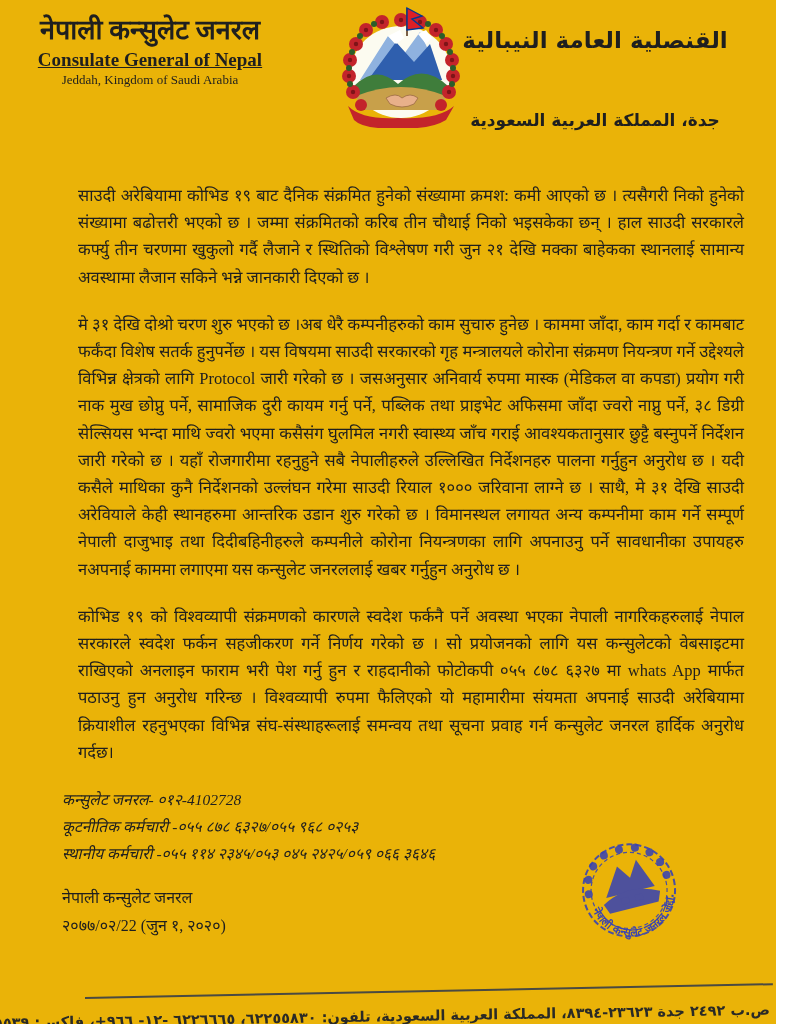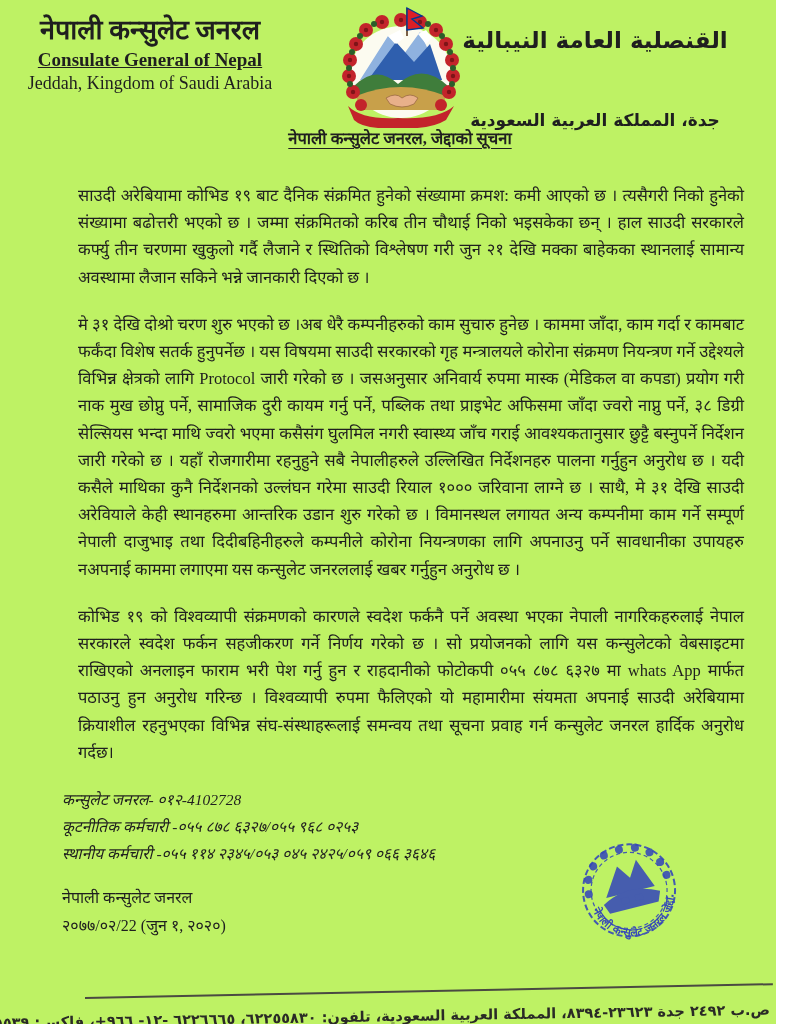--- a/index.html
+++ b/index.html
@@ -1,31 +1,31 @@
 <!DOCTYPE html>
 <html><head>
 <meta charset="utf-8">
 <style>
   html,body{margin:0;padding:0;}
   .page{
     position:relative;
     width:786px;height:1024px;
-    background:#bef264;
+    background:#eab308;
     overflow:hidden;
     font-family:"Liberation Serif","DejaVu Serif",serif;
     color:#1f1f1f;
   }
   .scan-edge{position:absolute;top:0;right:0;width:10px;height:100%;background:#ffffff;}
 
   
   .hdr-left{position:absolute;left:22px;top:14px;width:256px;text-align:center;}
   .hdr-left .np-main{font-size:27px;font-weight:bold;line-height:1.25;}
   .hdr-left .np-sub{font-size:19px;font-weight:bold;line-height:1.4;}
   .hdr-left .en-main{font-size:19px;font-weight:bold;line-height:1.25;text-decoration:underline;}
-  .hdr-left .en-sub{font-size:18px;line-height:1.25;}
+  .hdr-left .en-sub{font-size:13px;line-height:1.25;}
 
   .emblem{position:absolute;left:330px;top:2px;width:142px;height:126px;}
 
   .hdr-right{position:absolute;right:26px;top:22px;width:330px;text-align:center;direction:rtl;
     font-family:"DejaVu Sans",sans-serif;}
   .hdr-right .ar-main{font-size:23px;font-weight:bold;line-height:1.6;}
   .hdr-right .ar-sub{font-size:17px;font-weight:bold;line-height:1.6;margin-top:48px;}
 
   .notice-title{position:absolute;left:250px;top:126px;width:300px;text-align:center;
     font-size:16.5px;font-weight:bold;text-decoration:underline;text-underline-offset:4px;}
@@ -128,21 +128,20 @@
       <line x1="77" y1="6" x2="77" y2="34" stroke="#5a3a1e" stroke-width="1.6"></line>
       <path d="M77,6 L92,14 L82,17 L93,26 L77,28 Z" fill="#dc1f26" stroke="#003893" stroke-width="1.4"></path>
     </svg>
   </div>
 
   <div class="hdr-right">
     <div class="ar-main">القنصلية العامة النيبالية</div>
     <div class="ar-sub">جدة، المملكة العربية السعودية</div>
   </div>
 
-  <div class="notice-title">नेपाली कन्सुलेट जनरल, जेद्दाको सूचना</div>
 
   <div class="body-text">
     <p>साउदी अरेबियामा कोभिड १९ बाट दैनिक संक्रमित हुनेको संख्यामा क्रमश: कमी आएको छ । त्यसैगरी निको हुनेको संख्यामा बढोत्तरी भएको छ । जम्मा संक्रमितको करिब तीन चौथाई निको भइसकेका छन् । हाल साउदी सरकारले कर्फ्यु तीन चरणमा खुकुलो गर्दै लैजाने र स्थितिको विश्लेषण गरी जुन २१ देखि मक्का बाहेकका स्थानलाई सामान्य अवस्थामा लैजान सकिने भन्ने जानकारी दिएको छ ।</p>
     <p>मे ३१ देखि दोश्रो चरण शुरु भएको छ ।अब धेरै कम्पनीहरुको काम सुचारु हुनेछ । काममा जाँदा, काम गर्दा र कामबाट फर्कंदा विशेष सतर्क हुनुपर्नेछ । यस विषयमा साउदी सरकारको गृह मन्त्रालयले कोरोना संक्रमण नियन्त्रण गर्ने उद्देश्यले विभिन्न क्षेत्रको लागि Protocol जारी गरेको छ । जसअनुसार अनिवार्य रुपमा मास्क (मेडिकल वा कपडा) प्रयोग गरी नाक मुख छोप्नु पर्ने, सामाजिक दुरी कायम गर्नु पर्ने, पब्लिक तथा प्राइभेट अफिसमा जाँदा ज्वरो नाप्नु पर्ने, ३८ डिग्री सेल्सियस भन्दा माथि ज्वरो भएमा कसैसंग घुलमिल नगरी स्वास्थ्य जाँच गराई आवश्यकतानुसार छुट्टै बस्नुपर्ने निर्देशन जारी गरेको छ । यहाँ रोजगारीमा रहनुहुने सबै नेपालीहरुले उल्लिखित निर्देशनहरु पालना गर्नुहुन अनुरोध छ । यदी कसैले माथिका कुनै निर्देशनको उल्लंघन गरेमा साउदी रियाल १००० जरिवाना लाग्ने छ । साथै, मे ३१ देखि साउदी अरेवियाले केही स्थानहरुमा आन्तरिक उडान शुरु गरेको छ । विमानस्थल लगायत अन्य कम्पनीमा काम गर्ने सम्पूर्ण नेपाली दाजुभाइ तथा दिदीबहिनीहरुले कम्पनीले कोरोना नियन्त्रणका लागि अपनाउनु पर्ने सावधानीका उपायहरु नअपनाई काममा लगाएमा यस कन्सुलेट जनरललाई खबर गर्नुहुन अनुरोध छ ।</p>
     <p>कोभिड १९ को विश्वव्यापी संक्रमणको कारणले स्वदेश फर्कनै पर्ने अवस्था भएका नेपाली नागरिकहरुलाई नेपाल सरकारले स्वदेश फर्कन सहजीकरण गर्ने निर्णय गरेको छ । सो प्रयोजनको लागि यस कन्सुलेटको वेबसाइटमा राखिएको अनलाइन फाराम भरी पेश गर्नु हुन र राहदानीको फोटोकपी ०५५ ८७८ ६३२७ मा whats App मार्फत पठाउनु हुन अनुरोध गरिन्छ । विश्वव्यापी रुपमा फैलिएको यो महामारीमा संयमता अपनाई साउदी अरेबियामा क्रियाशील रहनुभएका विभिन्न संघ-संस्थाहरूलाई समन्वय तथा सूचना प्रवाह गर्न कन्सुलेट जनरल हार्दिक अनुरोध गर्दछ।</p>
 
     <div class="contacts">
       <div>कन्सुलेट जनरल- ०१२-4102728</div>
       <div>कूटनीतिक कर्मचारी -०५५ ८७८ ६३२७/०५५ ९६८ ०२५३</div>
       <div>स्थानीय कर्मचारी -०५५ ११४ २३४५/०५३ ०४५ २४२५/०५९ ०६६ ३६४६</div>

